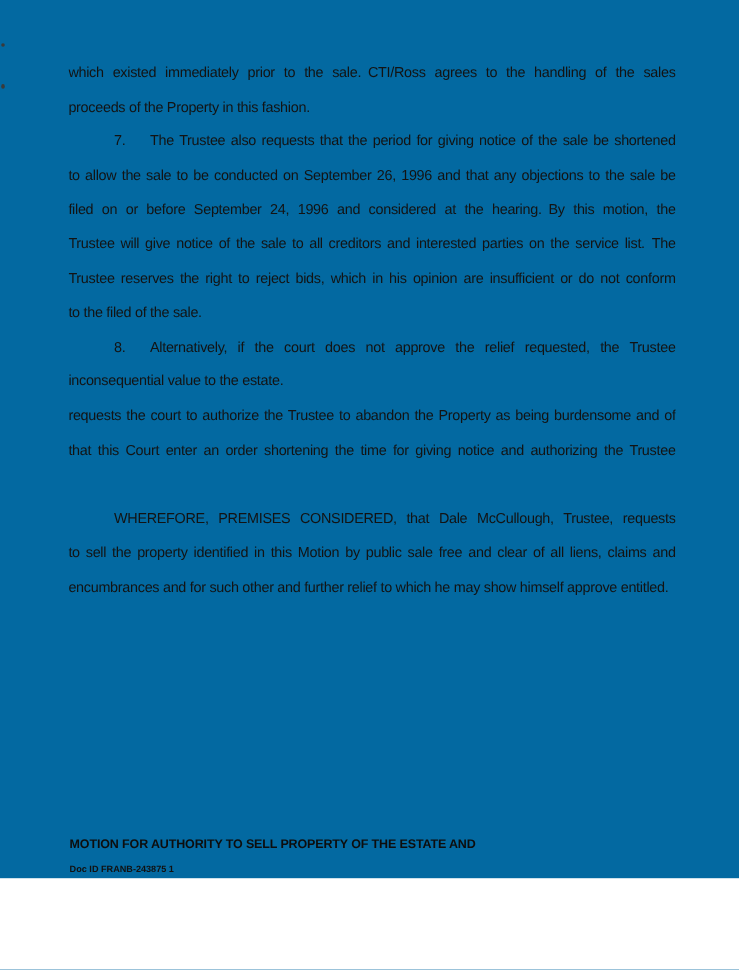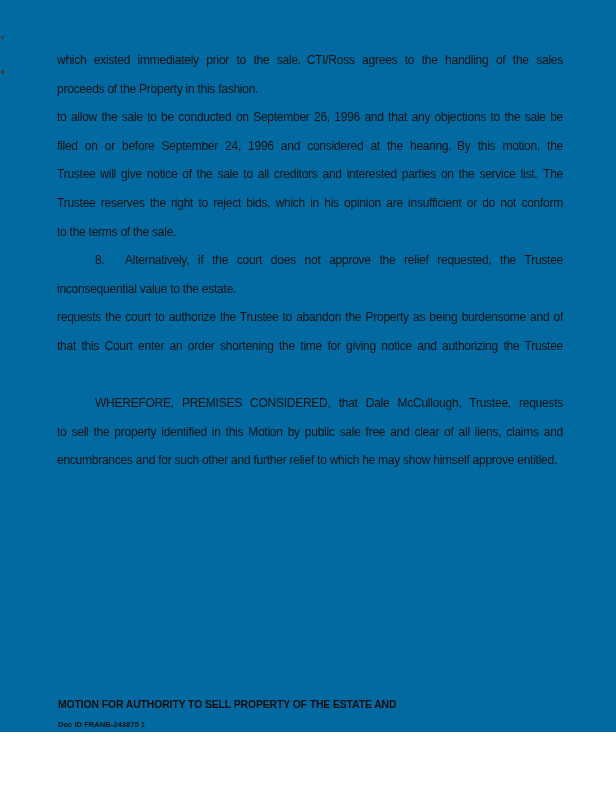--- a/index.html
+++ b/index.html
@@ -84,25 +84,26 @@
 <body>
 
 <div class="page">
 
   <div class="speck speck-1"></div>
   <div class="speck speck-2"></div>
 
   <div class="body-text">
       <div class="line justify">which existed immediately prior to the sale. CTI/Ross agrees to the handling of the sales</div>
       <div class="line">proceeds of the Property in this fashion.</div>
+      <div class="line justify first"><span class="num">7.</span>The Trustee also requests that the period for giving notice of the sale be shortened</div>
       <div class="line justify">to allow the sale to be conducted on September 26, 1996 and that any objections to the sale be</div>
       <div class="line justify">filed on or before September 24, 1996 and considered at the hearing. By this motion, the</div>
       <div class="line justify">Trustee will give notice of the sale to all creditors and interested parties on the service list. The</div>
       <div class="line justify">Trustee reserves the right to reject bids, which in his opinion are insufficient or do not conform</div>
-      <div class="line">to the terms of the sale.</div>
+      <div class="line">to the filed of the sale.</div>
       <div class="line justify first"><span class="num">8.</span>Alternatively, if the court does not approve the relief requested, the Trustee</div>
       <div class="line">inconsequential value to the estate.</div>
       <div class="line justify">requests the court to authorize the Trustee to abandon the Property as being burdensome and of</div>
       <div class="line justify">that this Court enter an order shortening the time for giving notice and authorizing the Trustee</div>
       <div class="line justify gap first">WHEREFORE, PREMISES CONSIDERED, that Dale McCullough, Trustee, requests</div>
       <div class="line justify">to sell the property identified in this Motion by public sale free and clear of all liens, claims and</div>
       <div class="line">encumbrances and for such other and further relief to which he may show himself approve entitled.</div>
     </div>
 
   <div class="footer-title">

